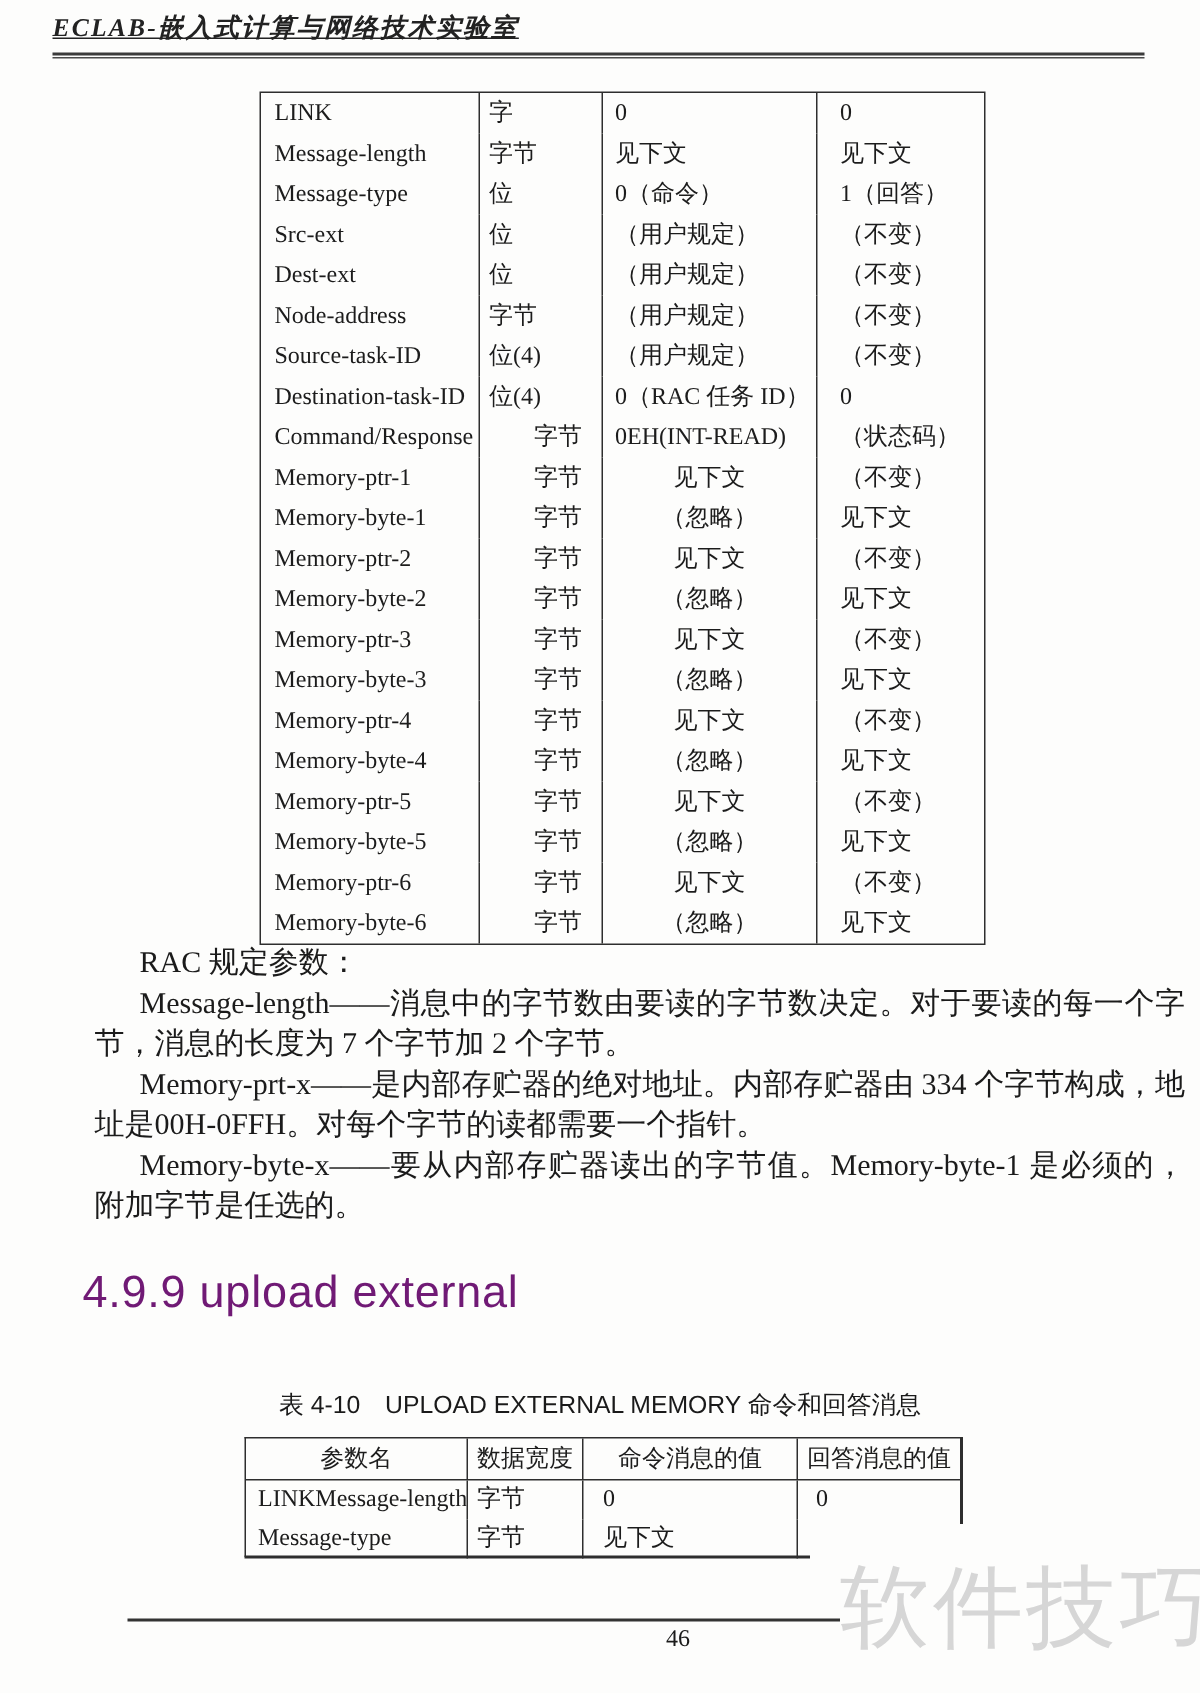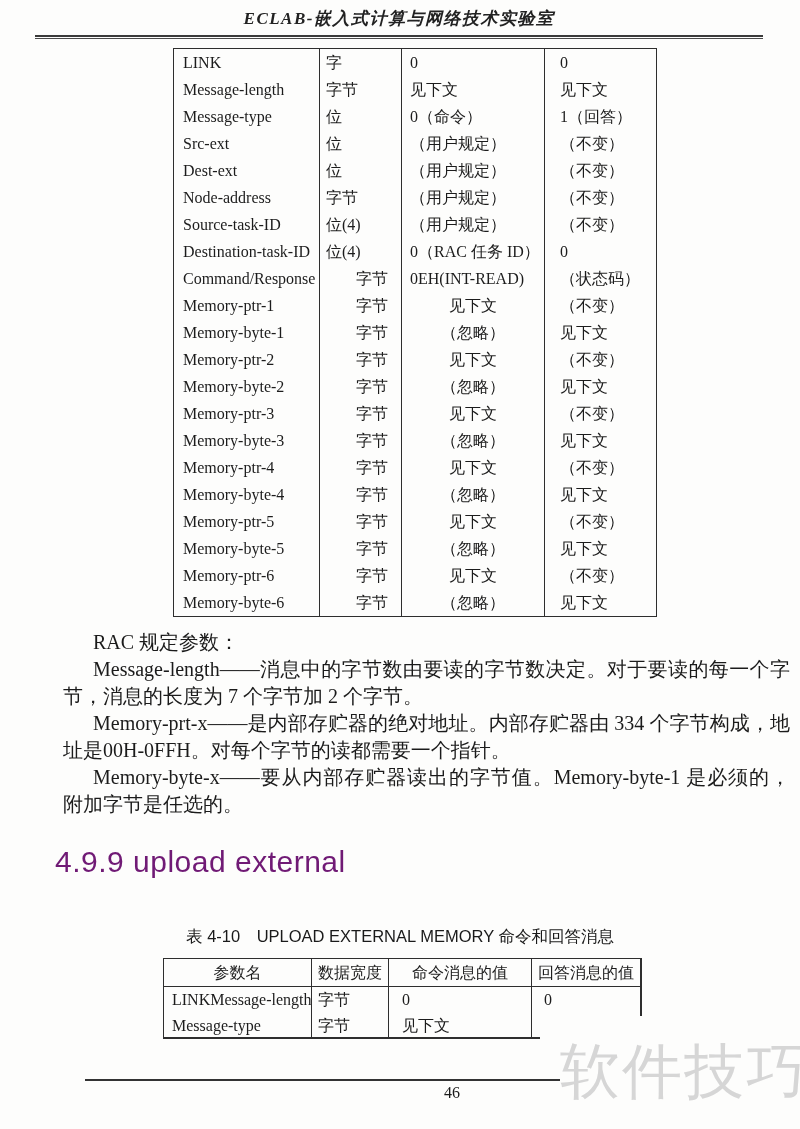--- a/index.html
+++ b/index.html
@@ -4,31 +4,32 @@
 <style>
   * { margin:0; padding:0; box-sizing:border-box; }
   html,body { background:#ffffff; }
   .sheet {
     position:relative; width:800px; height:1129px; margin:0 auto;
     background:#fdfdfc; color:#1c1c1c; overflow:hidden;
     font-family:"Liberation Serif","DejaVu Serif",serif;
   }
   
   .hdr-title {
-    position:absolute; left:35px; top:7px; width:728px; text-align:center;
+    position:absolute; left:35px; top:7px; width:728px; 
     font-size:17px; font-style:italic; font-weight:bold; letter-spacing:1.5px;
     color:#222;
+    text-decoration:underline;
   }
   .hdr-rule {
     position:absolute; left:35px; top:35px; width:728px; height:4px;
     border-top:2.5px solid #3b3b3b; border-bottom:1px solid #4a4a4a;
   }
   
   .tbl1 {
-    position:absolute; left:173px; top:48px; width:484px;
+    position:absolute; left:173px; top:61px; width:484px;
     border:1.5px solid #2e2e2e; background:#fdfdfc;
   }
   .trow { display:flex; }
   .tbl1 .trow { height:27px; }
   .cell {
     font-size:16px; white-space:nowrap; overflow:hidden;
   }
   .tbl1 .cell { line-height:27px; }
   .tbl1 .c0 { width:145px; padding-left:9px; }
   .tbl1 .c1 { width:82px;  border-left:1.5px solid #2e2e2e; padding-left:6px; }

